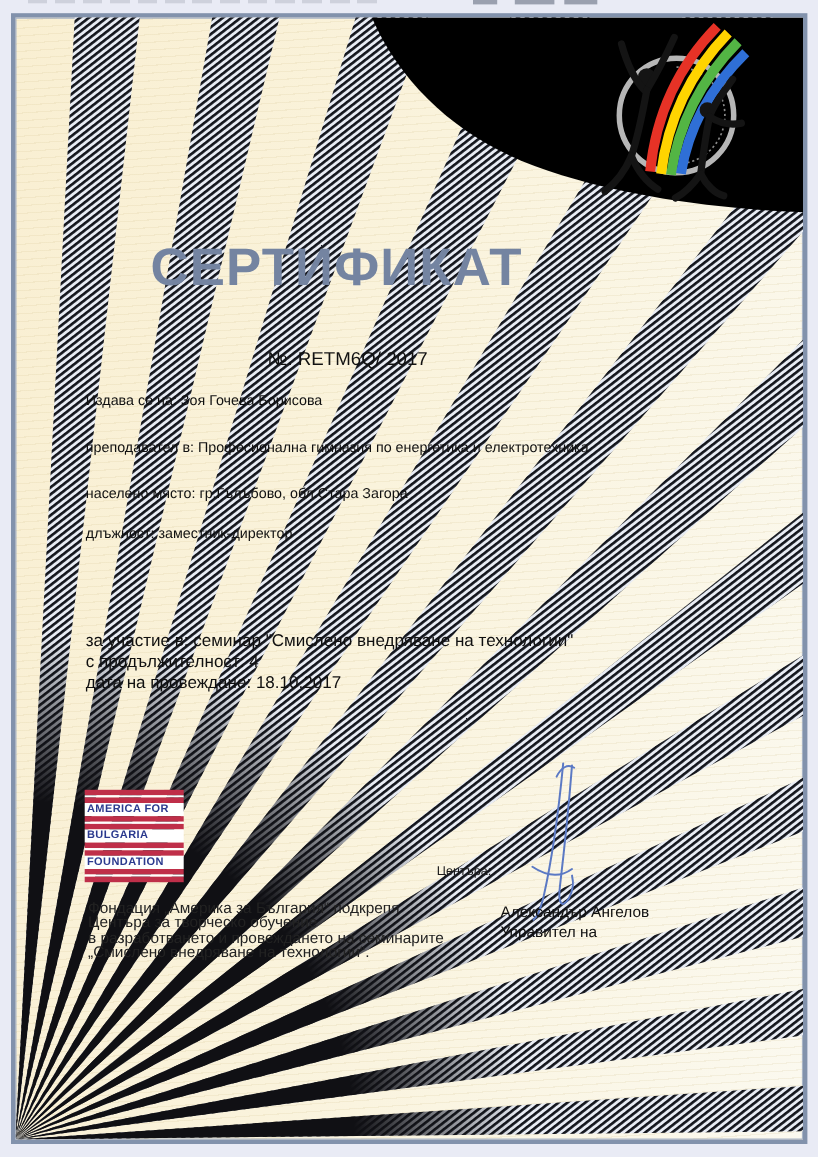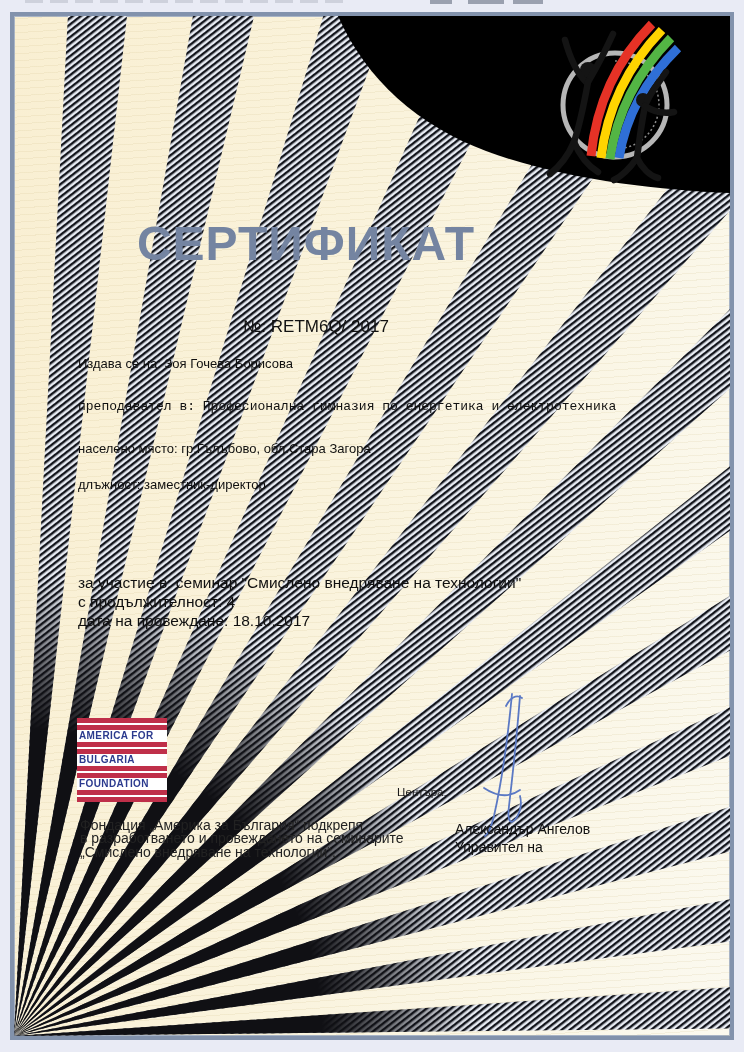--- a/index.html
+++ b/index.html
@@ -154,21 +154,21 @@
         <path class="fig" d="M 623 142 C 628 152 636 160 644 162"></path>
         <path class="fig" d="M 631 90 C 640 96 650 98 660 96"></path>
       </g>
     </g>
   </svg>
 
   <div class="cert-title">СЕРТИФИКАТ</div>
   <div class="cert-number">№: RETM6Q/ 2017</div>
 
   <div class="body-line" style="top:340px;">Издава се на: Зоя Гочева Борисова</div>
-  <div class="body-line" style="top:383px;font-family:Liberation Mono, monospace;">преподавател в: Професионална гимназия по енергетика и електротехника</div>
+  <div class="body-line" style="top:383px;">преподавател в: Професионална гимназия по енергетика и електротехника</div>
   <div class="body-line" style="top:461px;">длъжност: заместник-директор</div>
   <div class="body-line" style="top:425px;">населено място: гр.Гълъбово, обл.Стара Загора</div>
 
   <div class="participation-block">
     <div>за участие в: семинар "Смислено внедряване на технологии"</div>
     <div>с продължителност: 4</div>
     <div>дата на провеждане: 18.10.2017</div>
   </div>
 
   <div class="abf-logo">
@@ -184,20 +184,21 @@
     <div class="abf-bar-gap"></div>
     <div class="abf-bar"></div>
     <div class="abf-text">FOUNDATION</div>
     <div class="abf-bar"></div>
     <div class="abf-bar-gap"></div>
     <div class="abf-bar"></div>
   </div>
 
   <div class="footer-note">
     <div>Фондация „Америка за България“ подкрепя</div>
+    <div>Центъра за творческо обучение</div>
     <div>в разработването и провеждането на семинарите</div>
     <div>„Смислено внедряване на технологии“.</div>
   </div>
 
   <div class="sig-label">Центъра:</div>
 
   <svg class="sig-svg" width="110" height="170" viewBox="0 0 110 170">
     <path class="sig-path" d="M 62 18 C 58 60 53 100 44 140 C 41 152 38 158 35 160"></path>
     <path class="sig-path" d="M 70 20 C 67 58 63 96 59 130 C 57 146 61 150 67 141 C 71 134 72 128 70 120"></path>
     <path class="sig-path" d="M 34 112 C 46 120 59 122 70 114"></path>

